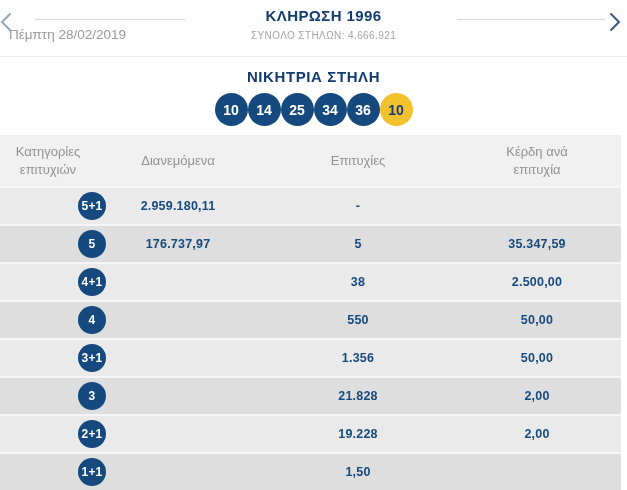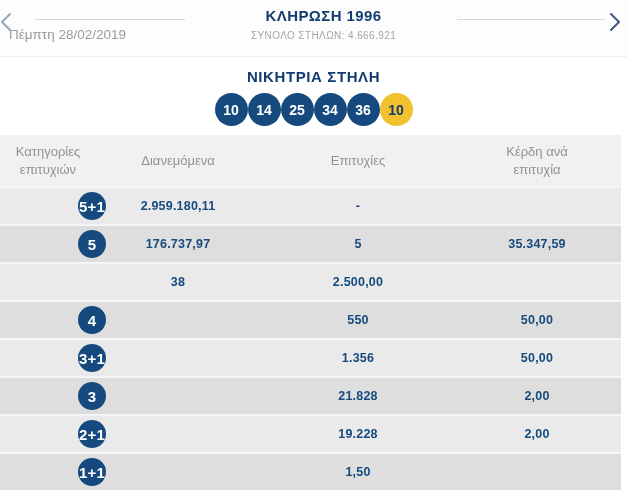--- a/index.html
+++ b/index.html
@@ -36,21 +36,21 @@
   
   .grid{display:grid;grid-template-columns:130px 96px 264px 94px;align-items:center;}
   .thead{height:51px;background:var(--thead-bg);margin-right:6px;}
   .th{font-size:13px;color:#929292;text-align:center;line-height:1.35;}
   .th.first{padding:0 38px 0 4px;}
   .row{height:38px;margin-right:6px;background:var(--row-light);
     border-top:2px solid var(--sep);}
   .row.alt{background:var(--row-dark);}
   .c1{display:flex;align-items:center;padding-left:78px;}
   .badge{width:28px;height:28px;border-radius:50%;background:var(--navy);color:#fff;
-    font-size:15px;font-weight:bold;display:flex;align-items:center;justify-content:center;
+    font-size:12px;font-weight:bold;display:flex;align-items:center;justify-content:center;
     letter-spacing:.2px;}
   .val{font-size:12.5px;font-weight:bold;color:var(--navy);text-align:center;letter-spacing:.2px;}
 </style>
 </head>
 <body>
 
 <div class="page">
 
   <div class="nav">
     <button class="chev left">
@@ -101,20 +101,23 @@
         </div>
         <div class="row grid alt">
           <div class="c1">
             <div class="badge">5</div>
           </div>
           <div class="val">176.737,97</div>
           <div class="val">5</div>
           <div class="val">35.347,59</div>
         </div>
         <div class="row grid">
+          <div class="c1">
+            <div class="badge">4+1</div>
+          </div>
           <div class="val"></div>
           <div class="val">38</div>
           <div class="val">2.500,00</div>
         </div>
         <div class="row grid alt">
           <div class="c1">
             <div class="badge">4</div>
           </div>
           <div class="val"></div>
           <div class="val">550</div>

